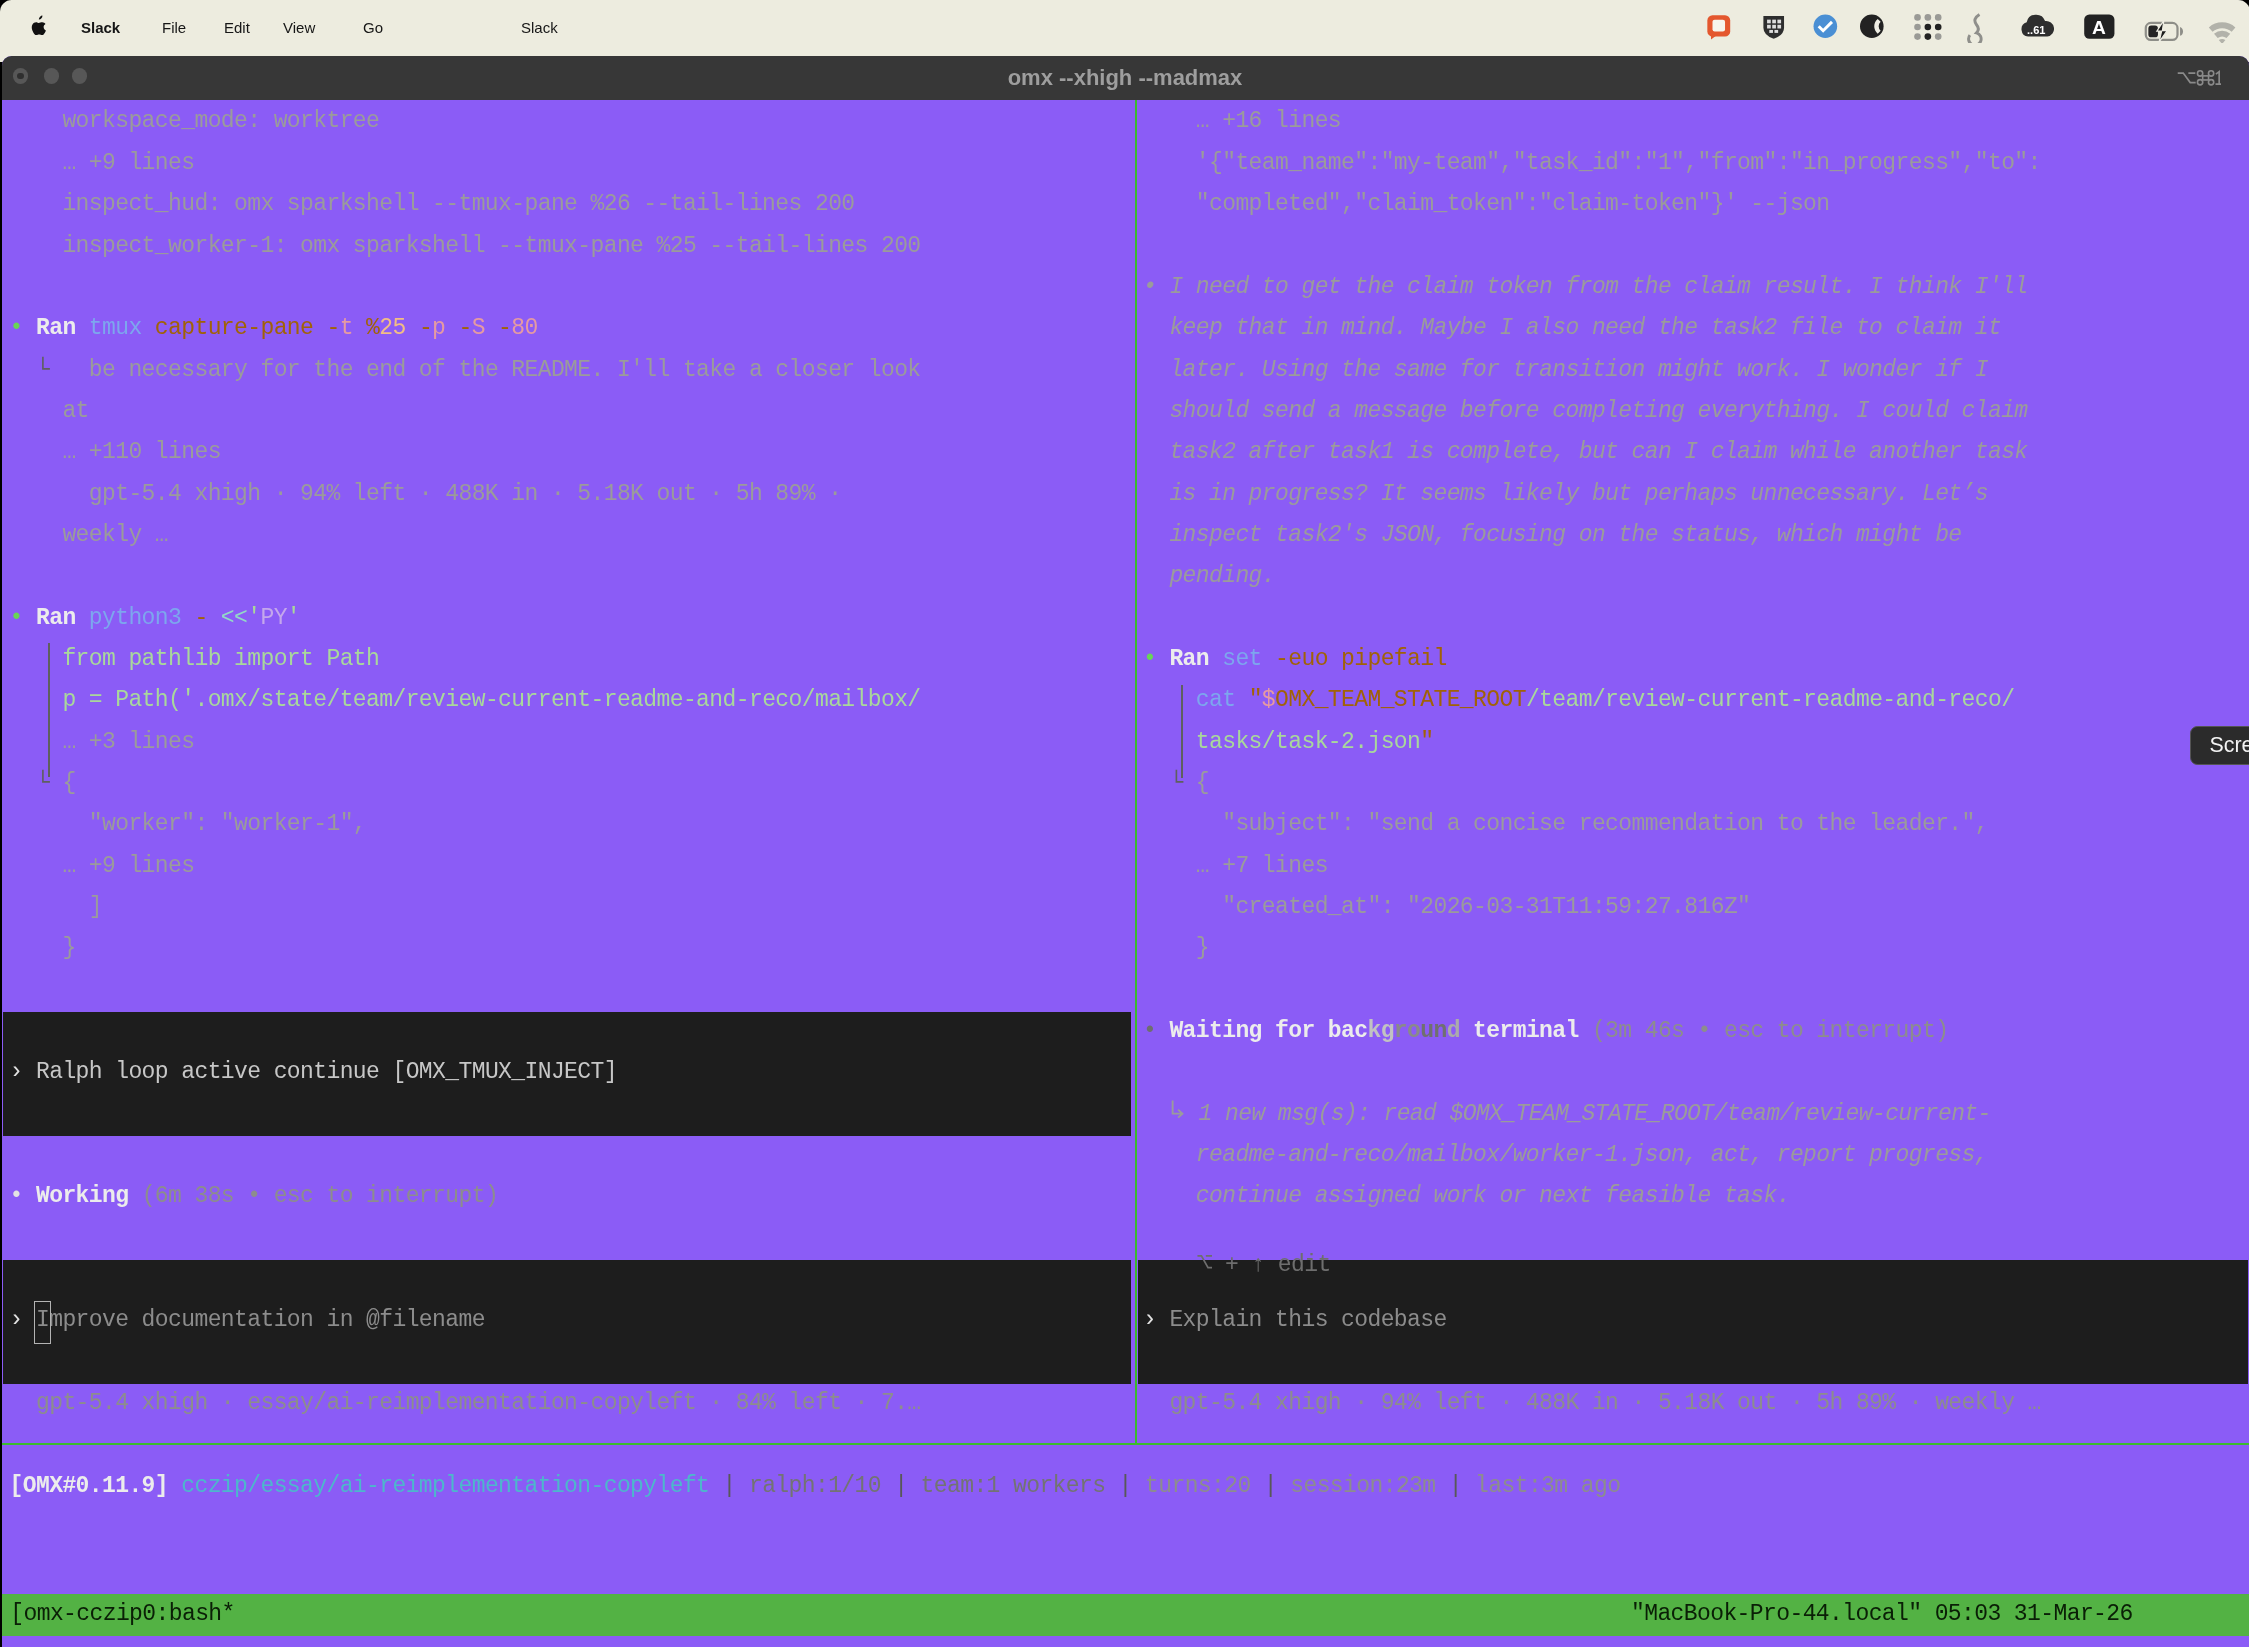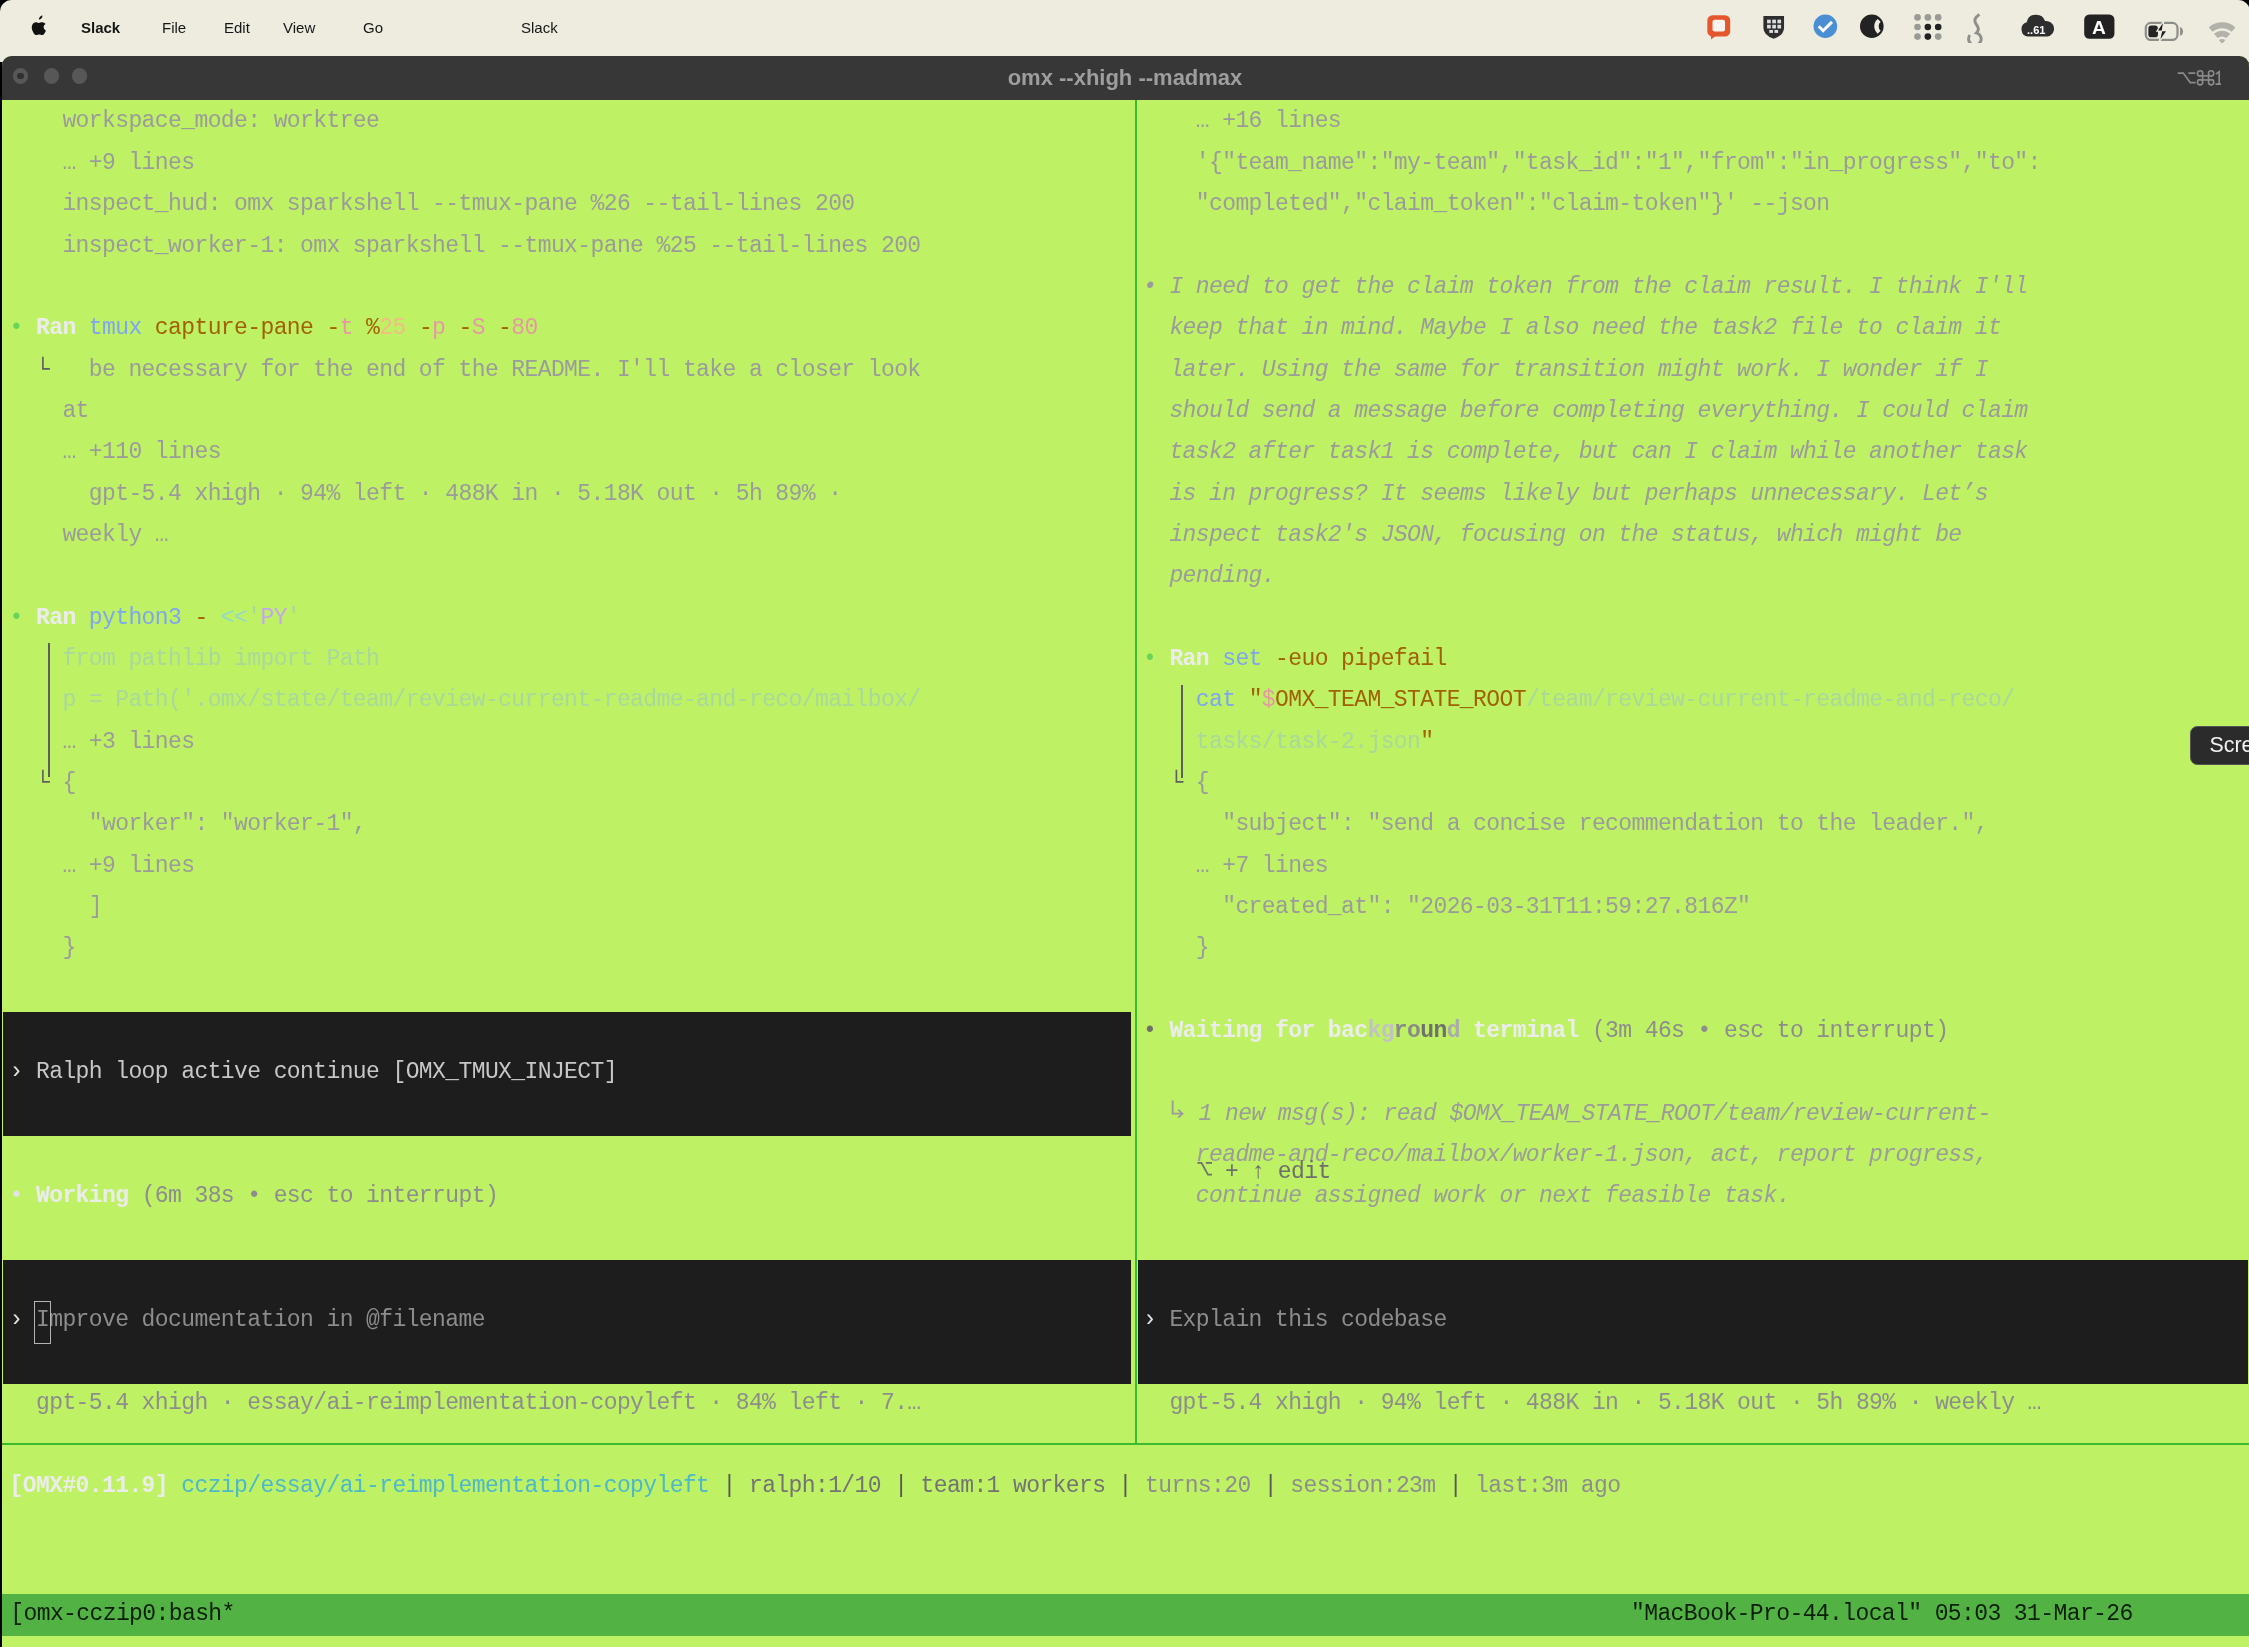--- a/index.html
+++ b/index.html
@@ -1,18 +1,18 @@
 <!DOCTYPE html>
 <html style="font-size:11.8px"><head><meta charset="utf-8"><style>
 *{margin:0;padding:0;box-sizing:border-box}
 html,body{width:2250px;height:1648px;background:#000;overflow:hidden;position:relative}
 .abs{position:absolute}
 #mbbg{position:absolute;top:0;left:0;width:2250px;height:62px;background:#edecdf;border-radius:11.8px 11.8px 0 0}
 .mi{position:absolute;top:0;height:54px;line-height:56px;font-family:"Liberation Sans",sans-serif;font-size:15px;color:#161616}
-#win{position:absolute;top:56px;left:1.5px;width:2247px;height:1591px;background:#bef264;border-radius:9.6px 9.6px 0 0;overflow:hidden}
+#win{position:absolute;top:56px;left:1.5px;width:2247px;height:1591px;background:#8b5cf6;border-radius:9.6px 9.6px 0 0;overflow:hidden}
 #titlebar{position:absolute;top:0;left:0;width:100%;height:44px;background:#373737}
 .tl{position:absolute;top:12px;width:15.5px;height:15.5px;border-radius:50%;background:#575757}
 #wtitle{position:absolute;top:0;width:100%;text-align:center;font:bold 22px/44px "Liberation Sans",sans-serif;color:#9e9e9e}
 .row{position:absolute;height:41px;line-height:41px;font-family:"Liberation Mono",monospace;font-size:23px;letter-spacing:-0.6px;white-space:pre;color:#9b9b9b;font-style:normal}
 .row i{font-style:inherit}
 .row.it{font-style:italic}
 .row b{font-weight:bold}
 .g{color:#9b9b9b}.dim{color:#8d8d8d}.dd{color:#6e6e6e}.tree{color:#5f5f5f}.w{color:#ececec}.bl{color:#7da6ee}.lav{color:#a16207}.pk{color:#e59aa2}.pe{color:#f2bd85}.gr{color:#a9d89b}.te{color:#93d9c6}.pu{color:#c4a7ec}.gb{color:#68d556}.cy{color:#4db7cc}.sg{color:#737373}.sep{color:#585858}.box{color:#c7c7c7}.ph{color:#8c8c8c}.car{color:#e3e3e3}
 .tbox{position:absolute;background:#1d1d1d}
 #cursor{position:relative}
@@ -153,21 +153,21 @@
 <div class="row" style="left:1143px;top:804px">      "subject": "send a concise recommendation to the leader.",</div>
 <div class="row" style="left:1143px;top:846px">    … +7 lines</div>
 <div class="row" style="left:1143px;top:887px">      "created_at": "2026-03-31T11:59:27.816Z"</div>
 <div class="row" style="left:1143px;top:928px">    }</div>
 <div class="row" style="left:1143px;top:1011px"><i class="dd">•</i> <b class="w">Waiting for bac</b><b style="color:#c2c2c2">kg</b><b style="color:#8a8a8a">ro</b><b style="color:#707070">un</b><b style="color:#ababab">d</b><b class="w"> terminal</b> <i class="dim">(3m 46s • esc to interrupt)</i></div>
 <div class="row it" style="left:1143px;top:1094px">  <span class="svgch"><svg width="16" height="29.5" viewBox="0 0 22 40">
         <path d="M5 6 V24 H18 M12.5 18.5 L18.5 24 L12.5 29.5" fill="none" stroke="#9b9b9b" stroke-width="2.6"></path>
       </svg></span> 1 new msg(s): read $OMX_TEAM_STATE_ROOT/team/review-current-</div>
 <div class="row it" style="left:1143px;top:1135px">    readme-and-reco/mailbox/worker-1.json, act, report progress,</div>
 <div class="row it" style="left:1143px;top:1176px">    continue assigned work or next feasible task.</div>
-<div class="row" style="left:1143px;top:1152px">    <span class="svgch"><svg width="16" height="29.5" viewBox="0 0 22 40">
+<div class="row" style="left:1143px;top:1245px">    <span class="svgch"><svg width="16" height="29.5" viewBox="0 0 22 40">
         <path d="M2 12 h5.5 l9 16 h5.5 M13.5 12 H22" fill="none" stroke="#6e6e6e" stroke-width="2.4"></path>
       </svg></span><i class="dd"> + ↑ edit</i></div>
 <div class="row" style="left:1143px;top:1300px"><i class="car">›</i> <i class="ph">Explain this codebase</i></div>
 <div class="row" style="left:1143px;top:1383px"><i class="dim">  gpt-5.4 xhigh · 94% left · 488K in · 5.18K out · 5h 89% · weekly …</i></div>
 <div class="row" style="left:9.6px;top:1466px"><b class="w">[OMX#0.11.9]</b> <i class="cy">cczip/essay/ai-reimplementation-copyleft</i><i class="sep"> | </i><i class="sg">ralph:1/10</i><i class="sep"> | </i><i class="sg">team:1 workers</i><i class="sep"> | </i><i class="dim">turns:20</i><i class="sep"> | </i><i class="dim">session:23m</i><i class="sep"> | </i><i class="dim">last:3m ago</i></div>
 <div class="abs" style="left:1.5px;top:1594px;width:2247px;height:42px;background:#53b244"></div>
 <div class="row" style="left:10.3px;top:1594px;color:#0a1f06">[omx-cczip0:bash*</div>
 <div class="row" style="left:1631px;top:1594px;color:#0a1f06">"MacBook-Pro-44.local" 05:03 31-Mar-26</div>
 <div class="abs" style="left:2190px;top:726px;width:96px;height:39px;background:#2b2b2b;border:1.5px solid #545454;border-radius:7.4px;color:#f2f2f2;font:21.4px/36px 'Liberation Sans',sans-serif;padding-left:18.5px">Screen</div>
 

